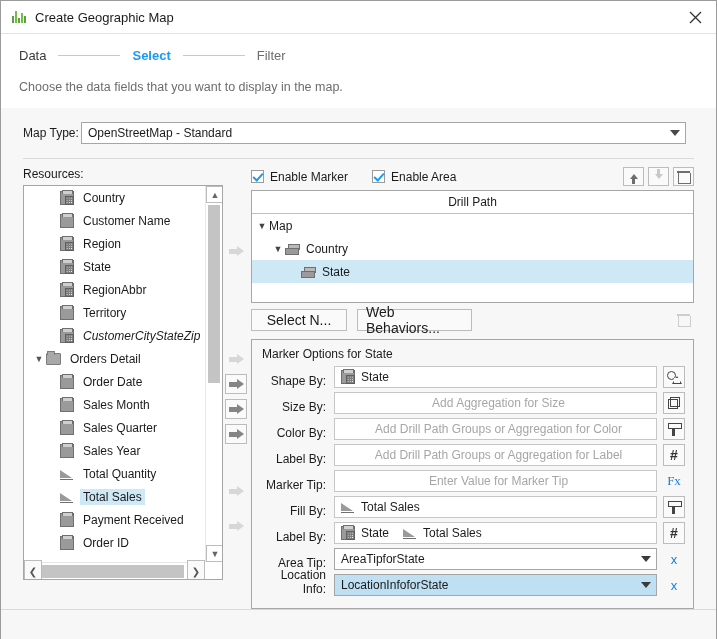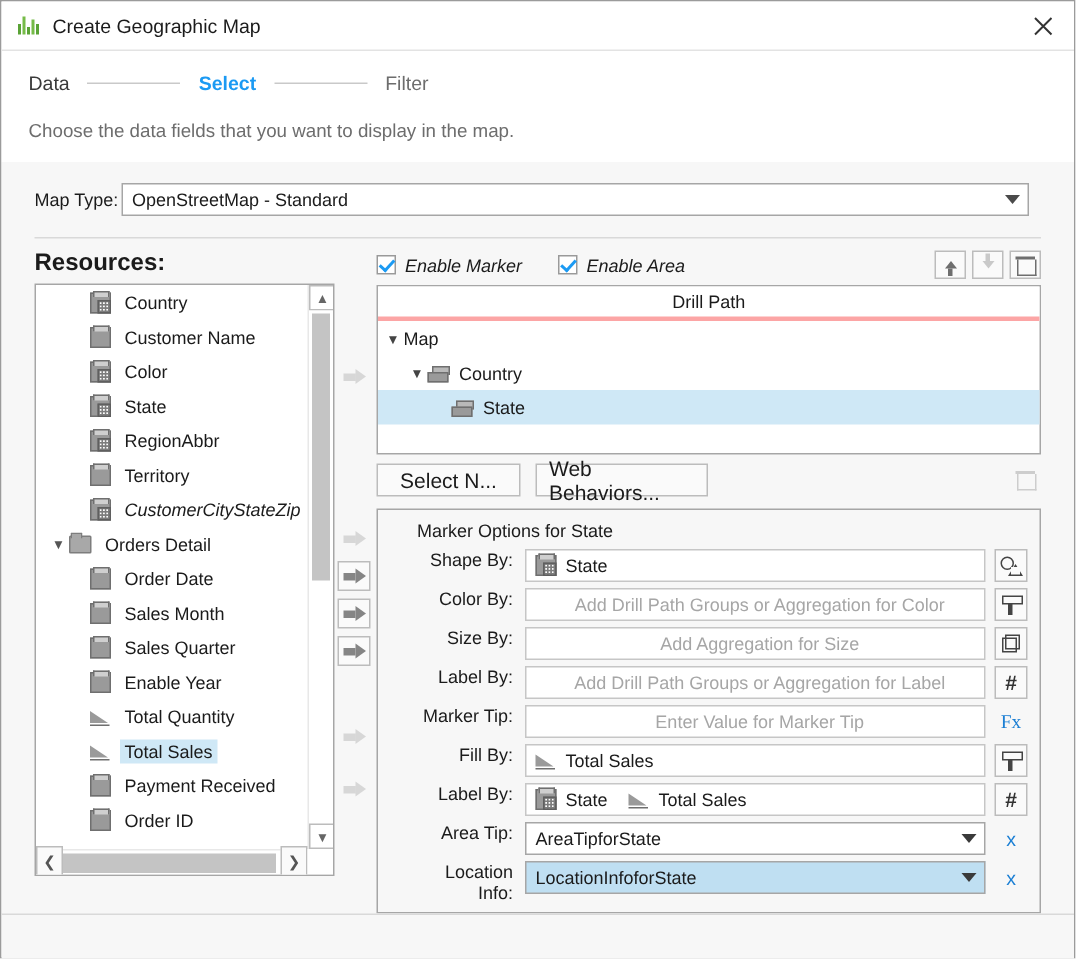--- a/index.html
+++ b/index.html
@@ -66,21 +66,21 @@
     display:flex; align-items:center; justify-content:center;
   }
   .caret { width:0;height:0;border-left:5px solid transparent;border-right:5px solid transparent;border-top:6px solid #4a4a4a; }
 
   .divider { height:1px; background:#d9d9d9; margin: 14px 22px 0 22px; }
 
   .cols { display:flex; padding: 8px 22px 0 22px; }
 
   
   .left-col { width: 200px; }
-  .res-label { font-size:16px; margin-bottom:4px;font-weight:bold; }
+  .res-label { font-size:12px; margin-bottom:4px; }
   .tree {
     width: 200px; height: 395px; background:#fff; border:1px solid #a6a6a6;
     position:relative; overflow:hidden;
   }
   .tree-inner { position:absolute; left:0; top:0; right:17px; bottom:17px; overflow:hidden; }
   .node { height:23px; display:flex; align-items:center; font-size:12px; white-space:nowrap; padding-left:4px; }
   .node .twisty { width:14px; text-align:center; color:#555; font-size:9px; flex:none; }
   .node .indent { flex:none; }
   .sel { background:#cfe8f6; }
 
@@ -128,54 +128,54 @@
   .arrow-btn.enabled { border:1px solid #bcbcbc; background:#fafafa; }
   .arrow-glyph { position:relative; width:15px; height:11px; }
   .arrow-glyph::before { content:""; position:absolute; left:0; top:3px; width:8px; height:5px; background:#858585; }
   .arrow-glyph::after { content:""; position:absolute; right:0; top:0; width:0;height:0;
      border-top:5.5px solid transparent;border-bottom:5.5px solid transparent;border-left:7px solid #858585; }
   .arrow-btn.disabled .arrow-glyph::before,
   .arrow-btn.disabled .arrow-glyph::after { opacity:0.28; }
 
   
   .right-col { flex:1; }
-  .checks-row { display:flex; align-items:center; height:19px; margin-bottom:4px;font-style:italic; }
+  .checks-row { display:flex; align-items:center; height:19px; margin-bottom:4px; }
   .chk { width:13px;height:13px; border:1px solid #9a9a9a; background:#fff; position:relative; margin-right:6px; flex:none;}
   .chk.on::after {
     content:""; position:absolute; left:3px; top:0px; width:4px;height:8px;
     border:solid #1b9af3; border-width:0 2px 2px 0; transform:rotate(42deg);
   }
   .check-label { font-size:12px; margin-right:24px; }
   .toolbtns { margin-left:auto; display:flex; gap:4px; }
   .toolbtn { width:21px;height:19px; border:1px solid #bcbcbc; background:#fafafa; display:flex;align-items:center;justify-content:center;}
   .up-ar { width:0;height:0;border-left:4px solid transparent;border-right:4px solid transparent;border-bottom:5px solid #6e6e6e; position:relative;}
   .up-ar::after{content:"";position:absolute;left:-1.5px;top:5px;width:3px;height:5px;background:#6e6e6e;}
   .dn-ar { width:0;height:0;border-left:4px solid transparent;border-right:4px solid transparent;border-top:5px solid #c9c9c9; position:relative;}
   .dn-ar::after{content:"";position:absolute;left:-1.5px;top:-10px;width:3px;height:5px;background:#c9c9c9;}
   .trash { width:11px;height:12px; position:relative; }
   .trash::before{content:"";position:absolute;left:0;top:2px;width:11px;height:10px;border:1px solid #6e6e6e;border-top:none;}
   .trash::after{content:"";position:absolute;left:-1px;top:0;width:13px;height:2px;background:#6e6e6e;}
   .trash.dim::before{border-color:#cdcdcd;} .trash.dim::after{background:#cdcdcd;}
 
   .drill-box { border:1px solid #a6a6a6; background:#fff; height:113px; }
-  .drill-head { height:23px; border-bottom:3px solid #fca5a5; display:flex;align-items:center;justify-content:center; font-size:12px; background:#fff;}
+  .drill-head { height:23px; border-bottom:1px solid #fca5a5; display:flex;align-items:center;justify-content:center; font-size:12px; background:#fff;}
   .drill-row { height:23px; display:flex; align-items:center; font-size:12px; padding-left:3px; white-space:nowrap;}
   .tw { width:14px; text-align:center; color:#444; font-size:9px; flex:none; }
 
   .under-drill { display:flex; align-items:center; margin-top:6px; }
   .btn {
     height:22px; background:#fafafa; border:1px solid #bcbcbc; font-size:14px;
     display:flex;align-items:center;justify-content:center; padding:0 8px;
   }
   .btn-selectn { width:96px; }
   .btn-web { width:115px; margin-left:10px; }
 
-  .group-box { border:1px solid #a6a6a6; background:#f7f7f7; margin-top:8px; padding:6px 8px 8px 24px; }
+  .group-box { border:1px solid #a6a6a6; background:#f7f7f7; margin-top:8px; padding:6px 8px 8px 8px; }
   .group-title { font-size:12px; margin:1px 0 5px 2px; }
-  .opt-row { display:flex; align-items:flex-start; height:22px; margin-bottom:4px; }
+  .opt-row { display:flex; align-items:flex-end; height:22px; margin-bottom:4px; }
   .opt-label { width:74px; text-align:right; padding-right:8px; font-size:12px; flex:none; }
   .field {
     flex:1; height:22px; background:#fff; border:1px solid #c6c6c6;
     display:flex; align-items:center; padding-left:6px; font-size:12px; position:relative; overflow:hidden;
   }
   .field.placeholder { color:#a6a6a6; justify-content:center; }
   .field.combo-field { border-color:#a6a6a6; }
   .field.highlight { background:#bfdff2; }
   .field .dd { position:absolute; right:0; top:0; bottom:0; width:20px; display:flex;align-items:center;justify-content:center; }
   .field .caret { border-top-color:#3a3a3a; }
@@ -263,21 +263,21 @@
                 <span class="" style="padding:1px 3px;">Country</span>
               </div>
               <div class="node">
                 <span class="indent" style="width:32px"></span>
                 <span class="ico ico-dim"></span>
                 <span class="" style="padding:1px 3px;">Customer Name</span>
               </div>
               <div class="node">
                 <span class="indent" style="width:32px"></span>
                 <span class="ico ico-geo"></span>
-                <span class="" style="padding:1px 3px;">Color</span>
+                <span class="" style="padding:1px 3px;">Region</span>
               </div>
               <div class="node">
                 <span class="indent" style="width:32px"></span>
                 <span class="ico ico-geo"></span>
                 <span class="" style="padding:1px 3px;">State</span>
               </div>
               <div class="node">
                 <span class="indent" style="width:32px"></span>
                 <span class="ico ico-geo"></span>
                 <span class="" style="padding:1px 3px;">RegionAbbr</span>
@@ -309,21 +309,21 @@
                 <span class="" style="padding:1px 3px;">Sales Month</span>
               </div>
               <div class="node">
                 <span class="indent" style="width:32px"></span>
                 <span class="ico ico-dim"></span>
                 <span class="" style="padding:1px 3px;">Sales Quarter</span>
               </div>
               <div class="node">
                 <span class="indent" style="width:32px"></span>
                 <span class="ico ico-dim"></span>
-                <span class="" style="padding:1px 3px;">Enable Year</span>
+                <span class="" style="padding:1px 3px;">Sales Year</span>
               </div>
               <div class="node">
                 <span class="indent" style="width:32px"></span>
                 <span class="ico ico-meas"></span>
                 <span class="" style="padding:1px 3px;">Total Quantity</span>
               </div>
               <div class="node">
                 <span class="indent" style="width:32px"></span>
                 <span class="ico ico-meas"></span>
                 <span class="sel" style="padding:1px 3px;">Total Sales</span>
@@ -441,35 +441,35 @@
                   <span class="ico ico-geo"></span>
                   <span>State</span>
                 </span>
                 <span class="side-btn">
                   <span class="g-shape">
                     <span class="g-tri"></span>
                   </span>
                 </span>
               </div>
               <div class="opt-row">
+                <span class="opt-label">Size By:</span>
+                <span class="field placeholder">
+                  <span>Add Aggregation for Size</span>
+                </span>
+                <span class="side-btn">
+                  <span class="g-size"></span>
+                </span>
+              </div>
+              <div class="opt-row">
                 <span class="opt-label">Color By:</span>
                 <span class="field placeholder">
                   <span>Add Drill Path Groups or Aggregation for Color</span>
                 </span>
                 <span class="side-btn">
                   <span class="g-color"></span>
-                </span>
-              </div>
-              <div class="opt-row">
-                <span class="opt-label">Size By:</span>
-                <span class="field placeholder">
-                  <span>Add Aggregation for Size</span>
-                </span>
-                <span class="side-btn">
-                  <span class="g-size"></span>
                 </span>
               </div>
               <div class="opt-row">
                 <span class="opt-label">Label By:</span>
                 <span class="field placeholder">
                   <span>Add Drill Path Groups or Aggregation for Label</span>
                 </span>
                 <span class="side-btn">
                   <span class="g-hash">#</span>
                 </span>

